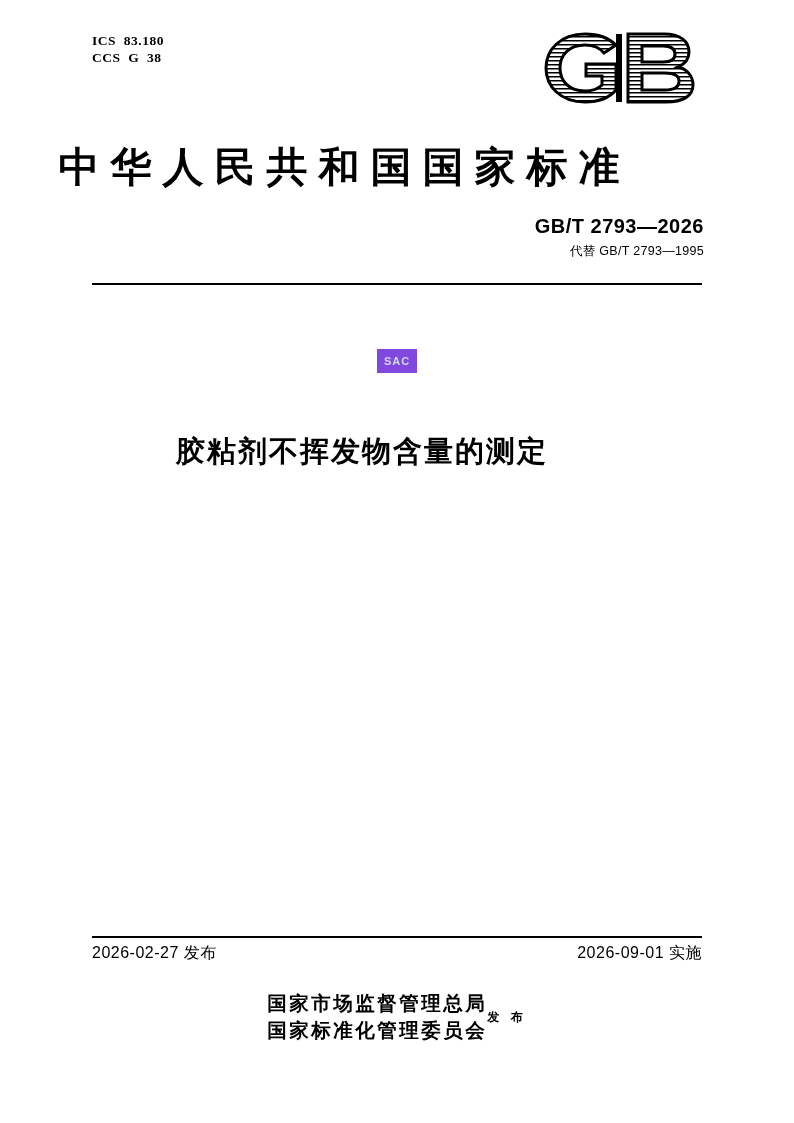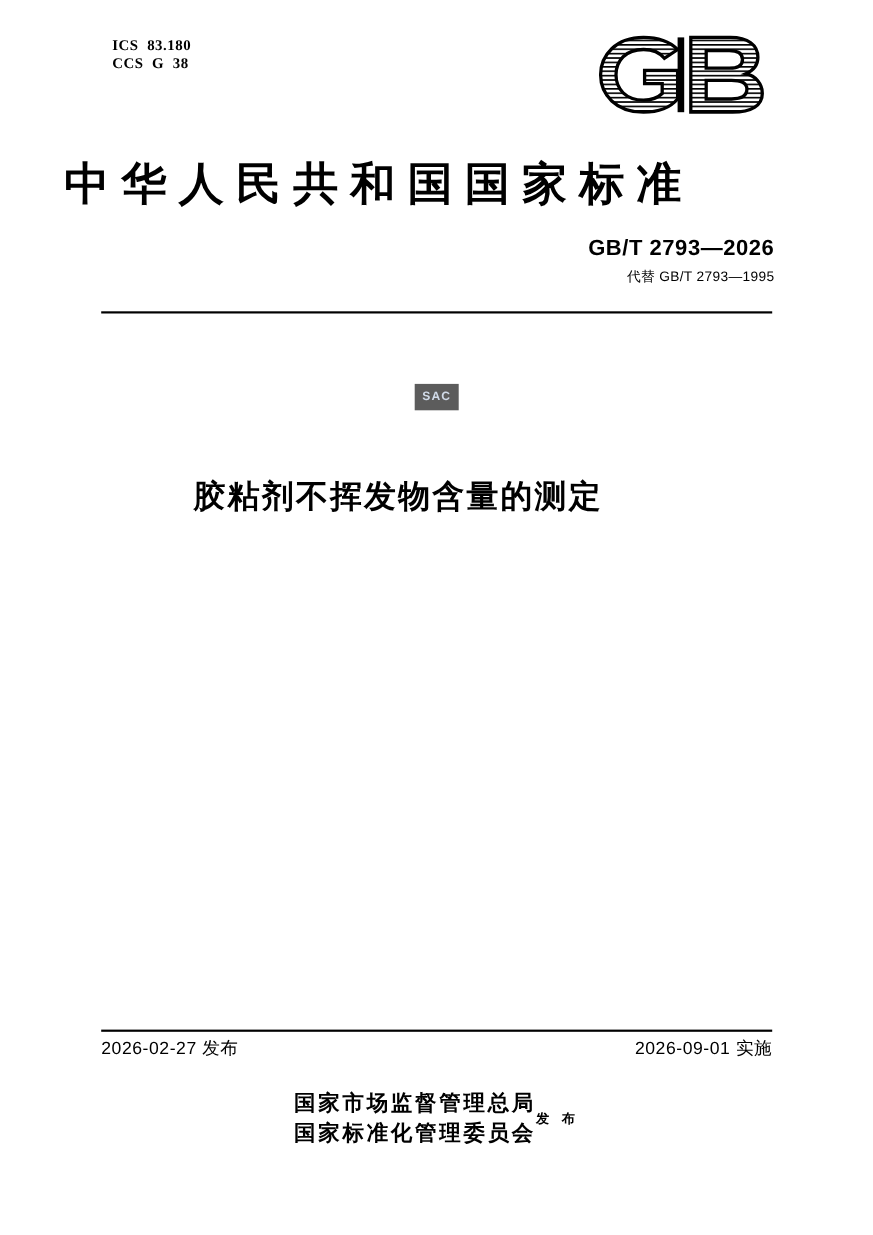--- a/index.html
+++ b/index.html
@@ -28,21 +28,20 @@
     left: 92px;
     top: 32px;
     font-family: "Liberation Serif", serif;
     font-weight: bold;
     font-size: 13.5px;
     line-height: 17px;
     letter-spacing: 0.5px;
   }
   .ics-line {
     white-space: pre;
-    margin-left: 10px;
   }
 
   
   .gb-logo {
     position: absolute;
     right: 88px;
     top: 28px;
     width: 168px;
     height: 80px;
   }
@@ -113,21 +112,21 @@
     font-family: "Liberation Sans", sans-serif;
     font-size: 11px;
     font-weight: bold;
     letter-spacing: 1px;
     color: #c8d4e4;
     opacity: 0.85;
     width: 40px;
     height: 24px;
     line-height: 24px;
     text-align: center;
-    background: #404040;
+    background: #6d28d9;
   }
 
   
   .doc-title-cn {
     position: absolute;
     left: 0;
     top: 432px;
     width: 724px;
     text-align: center;
     font-family: "Liberation Sans", sans-serif;

